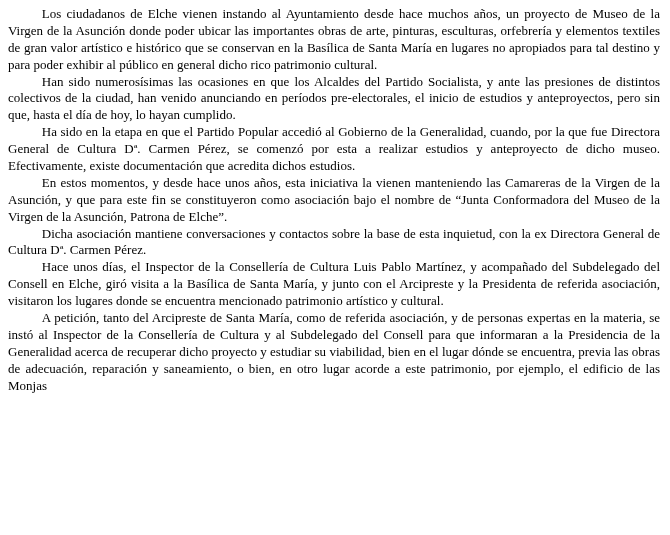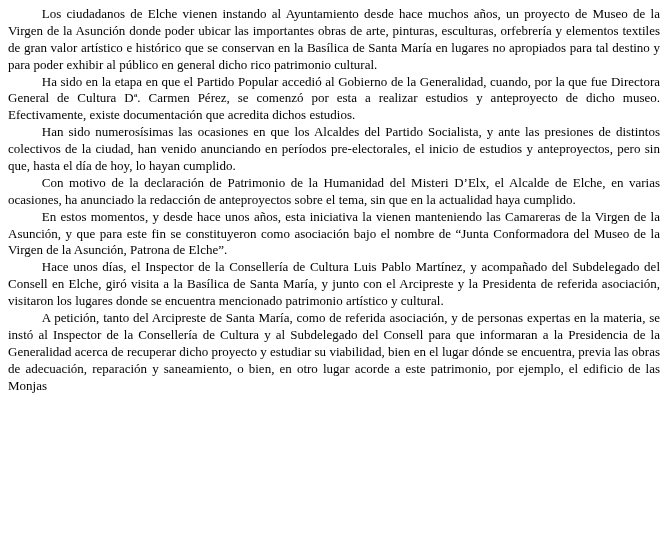--- a/index.html
+++ b/index.html
@@ -32,20 +32,20 @@
   }
   p.gap {
   }
 </style>
 </head>
 <body>
 
 <div class="page">
   <div>
     <p class="para">Los ciudadanos de Elche vienen instando al Ayuntamiento desde hace muchos años, un proyecto de Museo de la Virgen de la Asunción donde poder ubicar las importantes obras de arte, pinturas, esculturas, orfebrería y elementos textiles de gran valor artístico e histórico que se conservan en la Basílica de Santa María en lugares no apropiados para tal destino y para poder exhibir al público en general dicho rico patrimonio cultural.</p>
+    <p class="para">Han sido numerosísimas las ocasiones en que los Alcaldes del Partido Socialista, y ante las presiones de distintos colectivos de la ciudad, han venido anunciando en períodos pre-electorales, el inicio de estudios y anteproyectos, pero sin que, hasta el día de hoy, lo hayan cumplido.</p>
     <p class="para">Ha sido en la etapa en que el Partido Popular accedió al Gobierno de la Generalidad, cuando, por la que fue Directora General de Cultura Dª. Carmen Pérez, se comenzó por esta a realizar estudios y anteproyecto de dicho museo. Efectivamente, existe documentación que acredita dichos estudios.</p>
-    <p class="para">Han sido numerosísimas las ocasiones en que los Alcaldes del Partido Socialista, y ante las presiones de distintos colectivos de la ciudad, han venido anunciando en períodos pre-electorales, el inicio de estudios y anteproyectos, pero sin que, hasta el día de hoy, lo hayan cumplido.</p>
-    <p class="para">Con motivo de la declaración de Patrimonio de la Humanidad del Misteri D’Elx, el Alcalde de Elche, en varias ocasiones, ha anunciado la redacción de anteproyectos sobre el tema, sin que en la actualidad haya cumplido.</p>
     <p class="para gap">En estos momentos, y desde hace unos años, esta iniciativa la vienen manteniendo las Camareras de la Virgen de la Asunción, y que para este fin se constituyeron como asociación bajo el nombre de “Junta Conformadora del Museo de la Virgen de la Asunción, Patrona de Elche”.</p>
+    <p class="para">Dicha asociación mantiene conversaciones y contactos sobre la base de esta inquietud, con la ex Directora General de Cultura Dª. Carmen Pérez.</p>
     <p class="para">Hace unos días, el Inspector de la Consellería de Cultura Luis Pablo Martínez, y acompañado del Subdelegado del Consell en Elche,  giró visita a la Basílica de Santa María, y junto con el Arcipreste y la Presidenta de referida asociación, visitaron los lugares donde se encuentra mencionado patrimonio artístico y cultural.</p>
     <p class="para">A petición, tanto del Arcipreste de Santa María, como de referida asociación, y de personas expertas en la materia, se instó al Inspector de la Consellería de Cultura y al Subdelegado del Consell para que informaran a la Presidencia de la Generalidad acerca de recuperar dicho proyecto y estudiar su viabilidad, bien en el lugar dónde se encuentra, previa las obras de adecuación, reparación y saneamiento, o bien, en otro lugar acorde a este patrimonio, por ejemplo, el edificio de las Monjas</p>
   </div>
 </div>
 
 </body></html>

